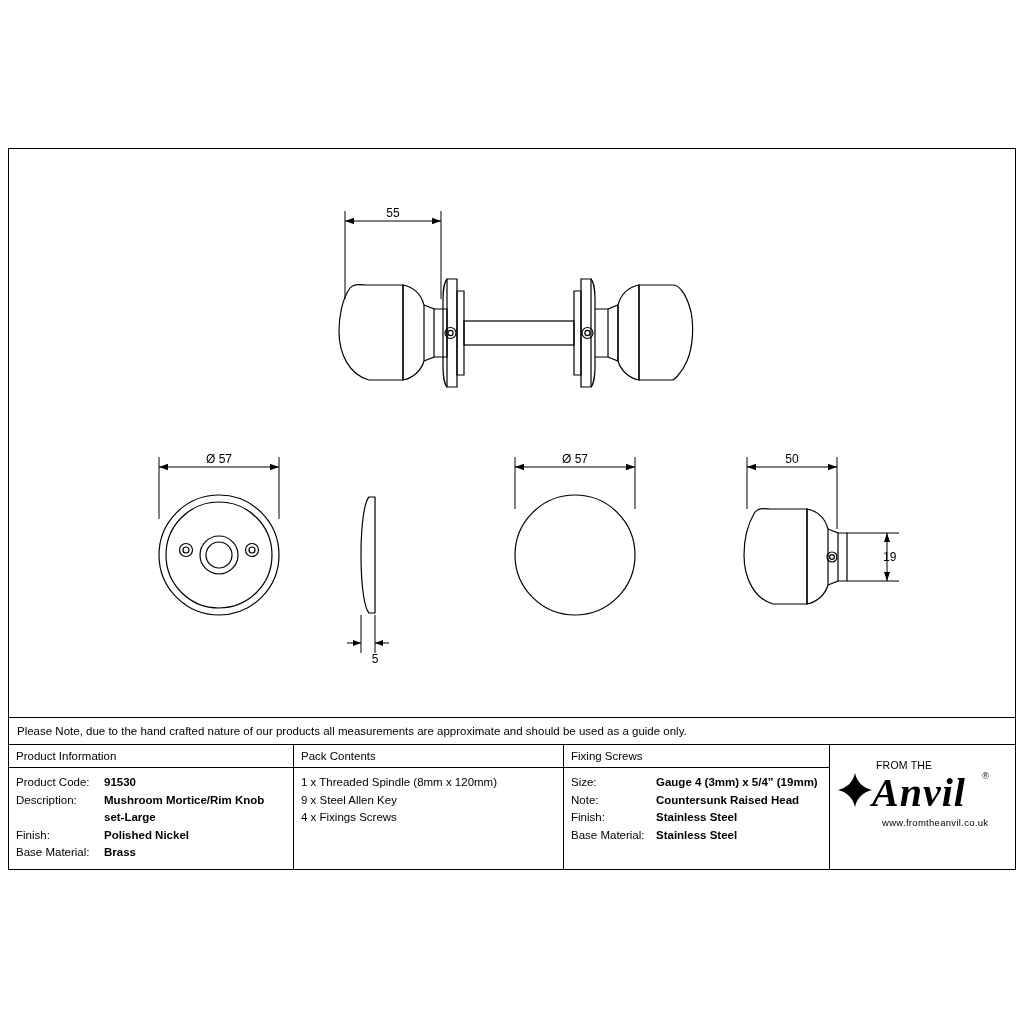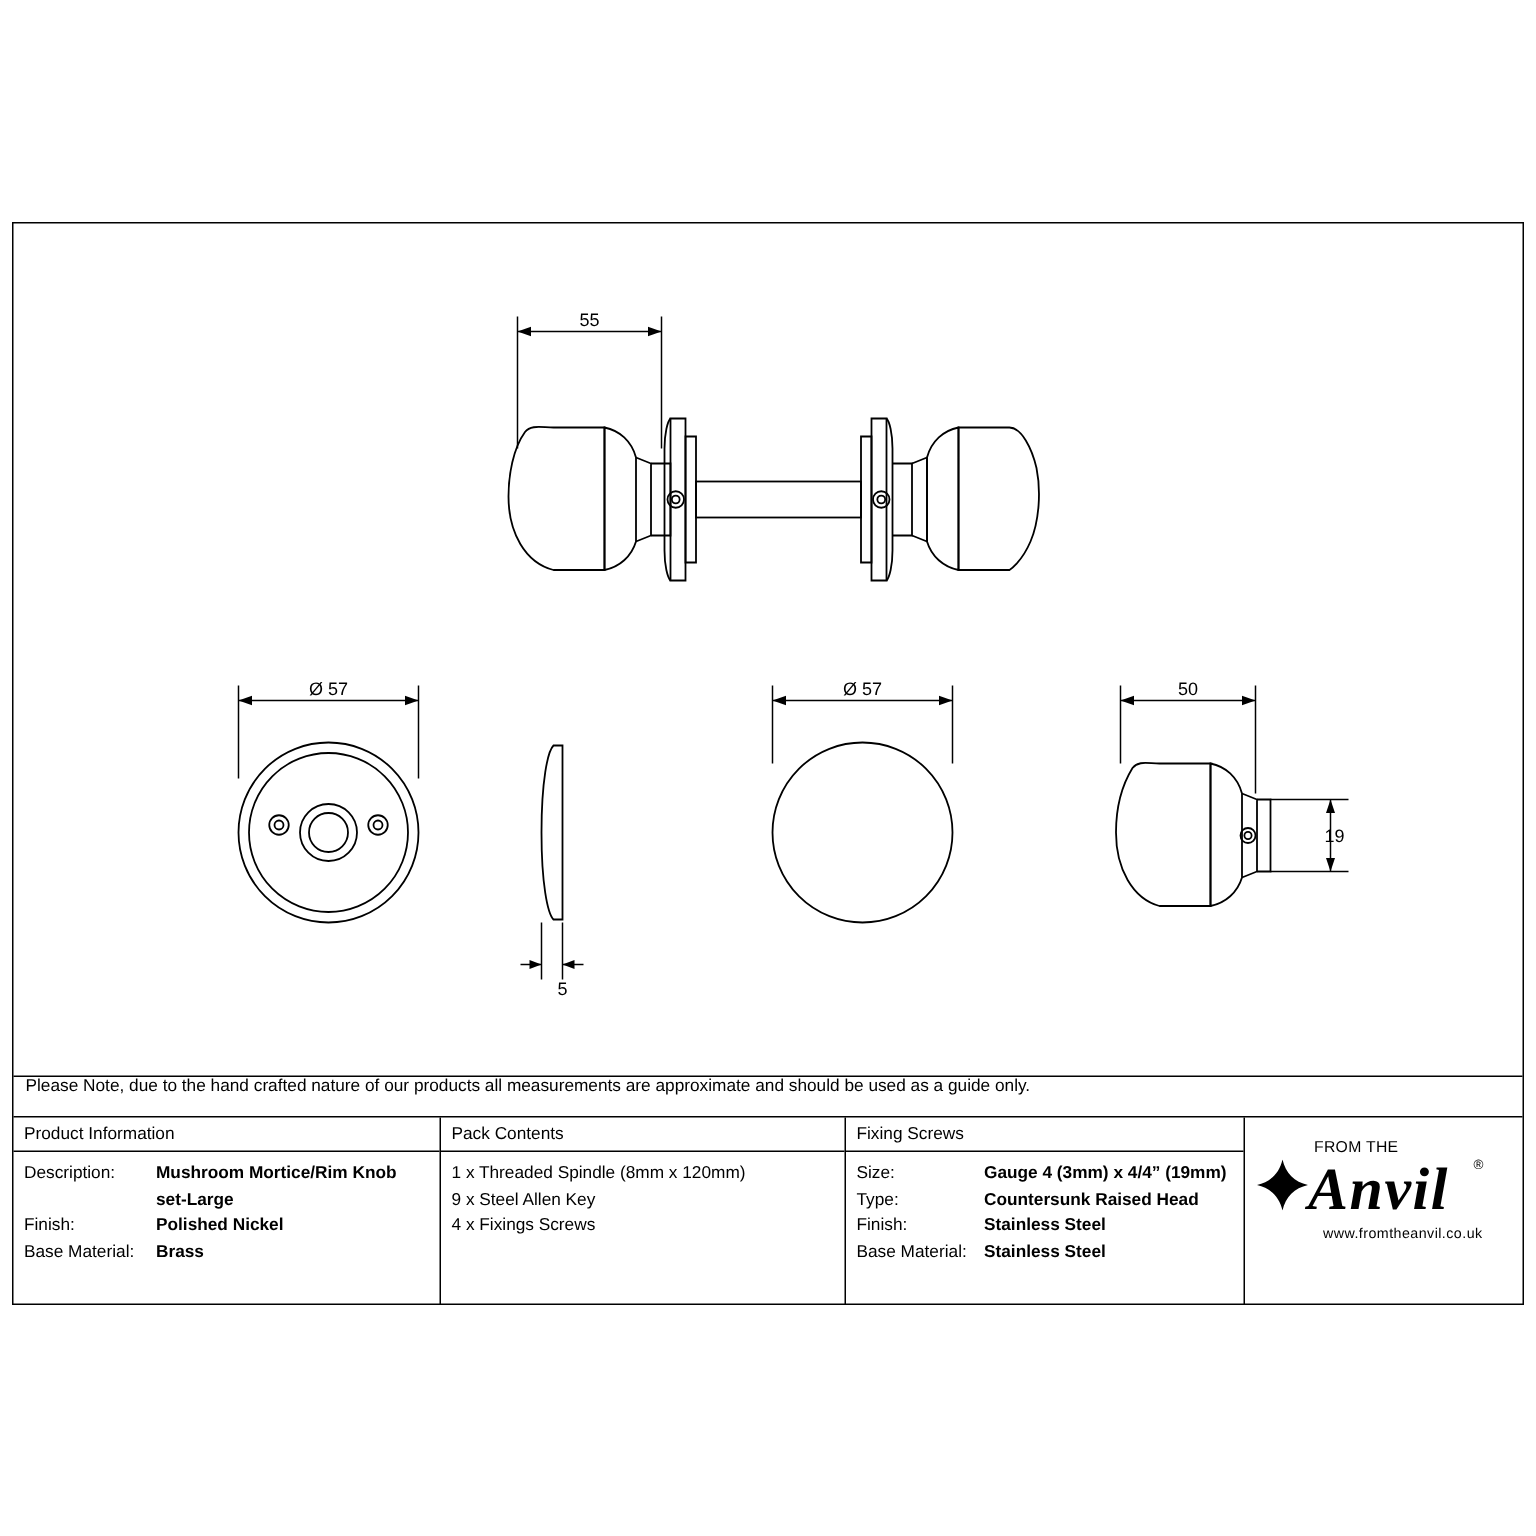--- a/index.html
+++ b/index.html
@@ -39,21 +39,21 @@
   .note-bar {
     position: absolute;
     left: 0;
     top: 568px;
     width: 100%;
     height: 28px;
     border-top: 1px solid #000;
     border-bottom: 1px solid #000;
     box-sizing: border-box;
     display: flex;
-    align-items: flex-start;
+    align-items: center;
     padding-left: 8px;
     font-size: 11.5px;
   }
   .table-area {
     position: absolute;
     left: 0;
     top: 596px;
     width: 100%;
     height: 125px;
     display: flex;
@@ -252,20 +252,24 @@
   <div class="note-bar">
     <span>Please Note, due to the hand crafted nature of our products all measurements are approximate and should be used as a guide only.</span>
   </div>
 
   <div class="table-area">
 
     <div class="col col-product">
       <div class="col-head">Product Information</div>
       <div class="col-body">
         <div class="kv">
+          <span class="k">Product Code:</span>
+          <span class="v">91530</span>
+        </div>
+        <div class="kv">
           <span class="k">Description:</span>
           <span class="v">Mushroom Mortice/Rim Knob set-Large</span>
         </div>
         <div class="kv">
           <span class="k">Finish:</span>
           <span class="v">Polished Nickel</span>
         </div>
         <div class="kv">
           <span class="k">Base Material:</span>
           <span class="v">Brass</span>
@@ -280,24 +284,24 @@
         <div class="plain-line">9 x Steel Allen Key</div>
         <div class="plain-line">4 x Fixings Screws</div>
       </div>
     </div>
 
     <div class="col col-screws">
       <div class="col-head">Fixing Screws</div>
       <div class="col-body">
         <div class="kv kv-screw">
           <span class="k">Size:</span>
-          <span class="v">Gauge 4 (3mm) x 4/4” (19mm)</span>
+          <span class="v">Gauge 4 (3mm) x 5/4” (19mm)</span>
         </div>
         <div class="kv kv-screw">
-          <span class="k">Type:</span>
+          <span class="k">Note:</span>
           <span class="v">Countersunk Raised Head</span>
         </div>
         <div class="kv kv-screw">
           <span class="k">Finish:</span>
           <span class="v">Stainless Steel</span>
         </div>
         <div class="kv kv-screw">
           <span class="k">Base Material:</span>
           <span class="v">Stainless Steel</span>
         </div>

